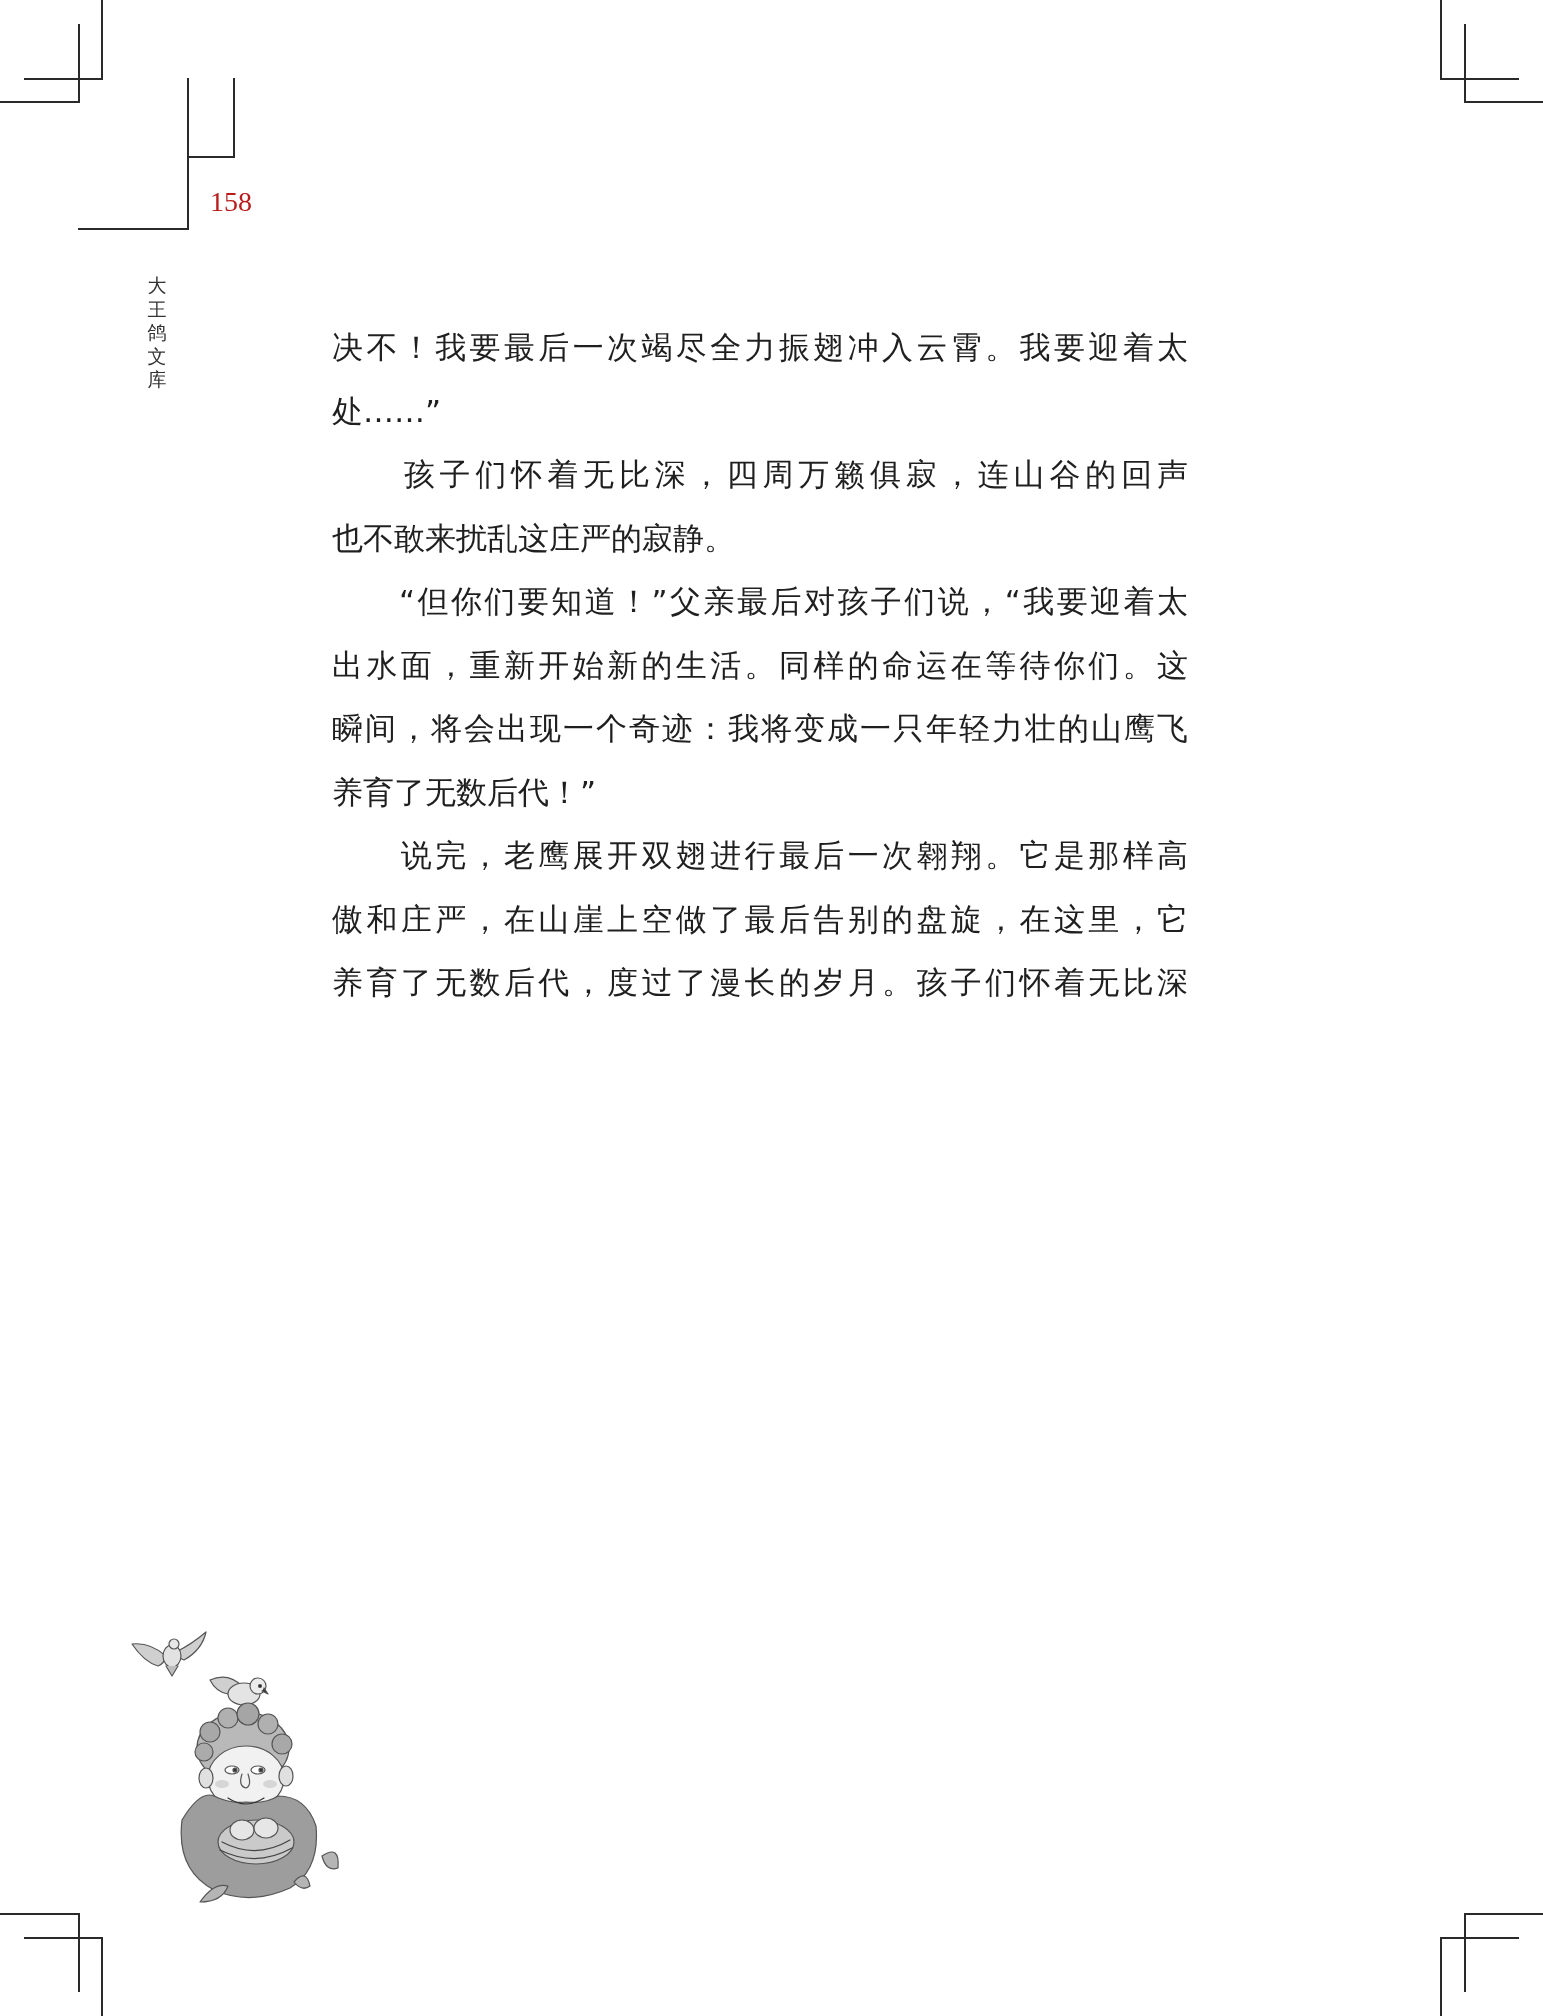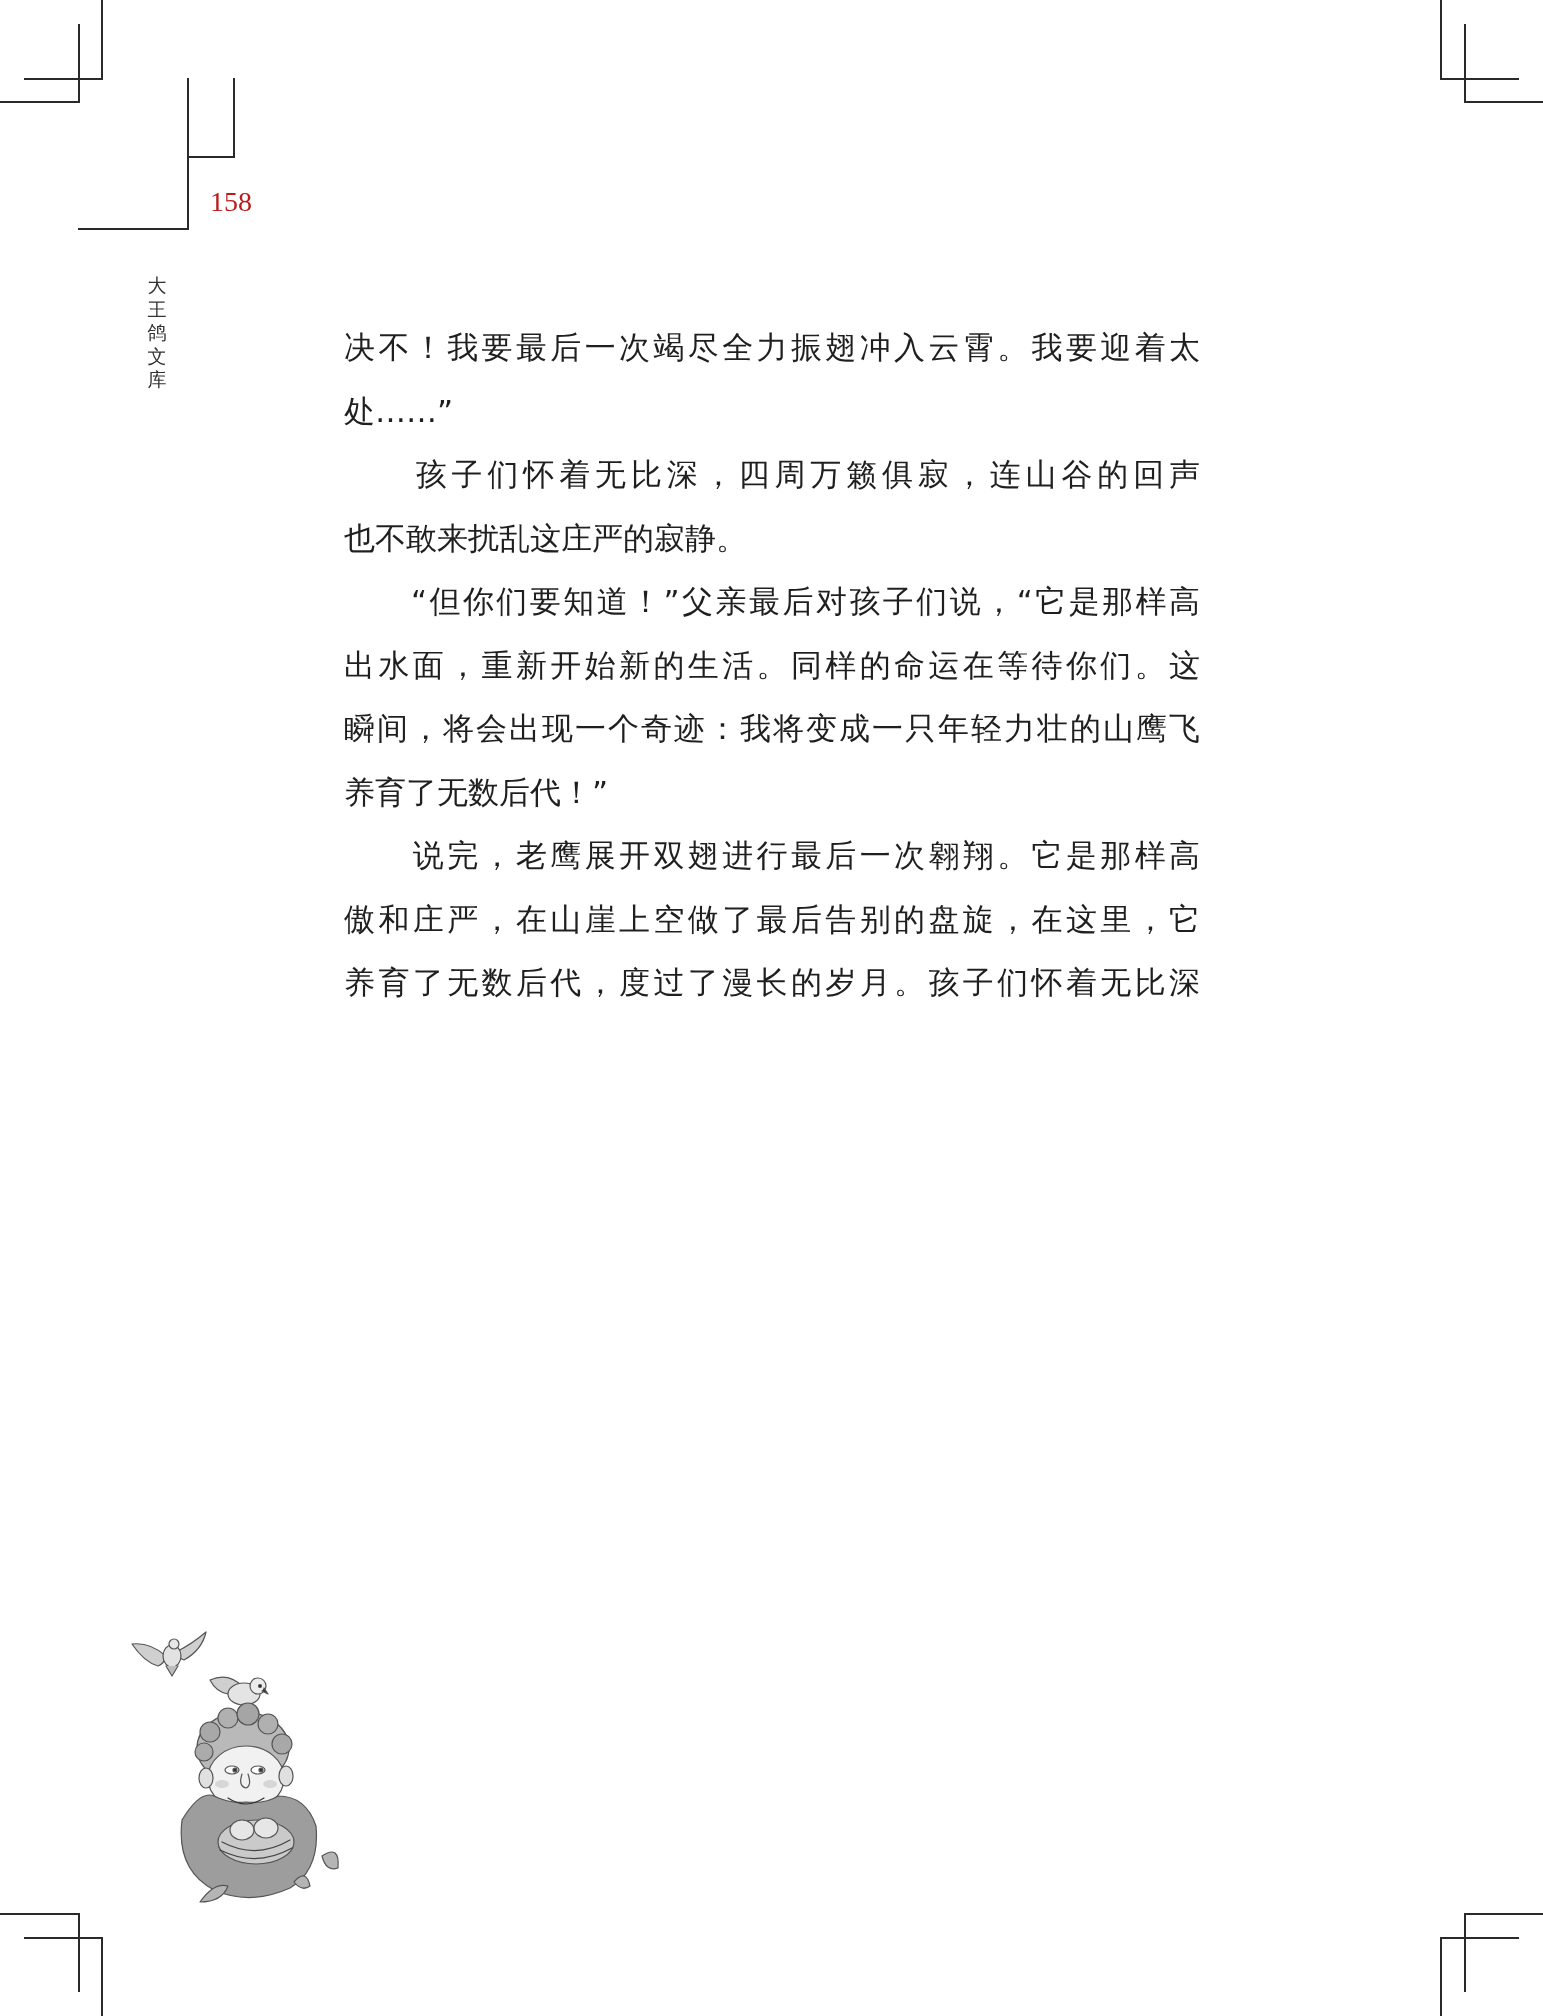--- a/index.html
+++ b/index.html
@@ -39,21 +39,21 @@
     font-size: 19px;
     line-height: 23.5px;
     color: #333;
     text-align: center;
     word-break: break-all;
   }
   .series-title span { display: block; }
 
   .body-text {
     position: absolute;
-    left: 344px;
+    left: 332px;
     top: 316px;
     width: 856px;
   }
   .line {
     height: 63.5px;
     line-height: 63.5px;
     font-size: 31px;
     white-space: nowrap;
     text-align: justify;
     text-align-last: justify;
@@ -107,21 +107,21 @@
   <span>鸽</span>
   <span>文</span>
   <span>库</span>
 </div>
 
 <div class="body-text">
   <div class="line">决不！我要最后一次竭尽全力振翅冲入云霄。我要迎着太</div>
   <div class="line last">处……”</div>
   <div class="line">　　孩子们怀着无比深，四周万籁俱寂，连山谷的回声</div>
   <div class="line last">也不敢来扰乱这庄严的寂静。</div>
-  <div class="line">　　“但你们要知道！”父亲最后对孩子们说，“它是那样高</div>
+  <div class="line">　　“但你们要知道！”父亲最后对孩子们说，“我要迎着太</div>
   <div class="line">出水面，重新开始新的生活。同样的命运在等待你们。这</div>
   <div class="line">瞬间，将会出现一个奇迹：我将变成一只年轻力壮的山鹰飞</div>
   <div class="line last">养育了无数后代！”</div>
   <div class="line">　　说完，老鹰展开双翅进行最后一次翱翔。它是那样高</div>
   <div class="line">傲和庄严，在山崖上空做了最后告别的盘旋，在这里，它</div>
   <div class="line">养育了无数后代，度过了漫长的岁月。孩子们怀着无比深</div>
 </div>
 
 <div class="illustration">
   <svg width="250" height="320" viewBox="0 0 250 320" xmlns="http://www.w3.org/2000/svg">

